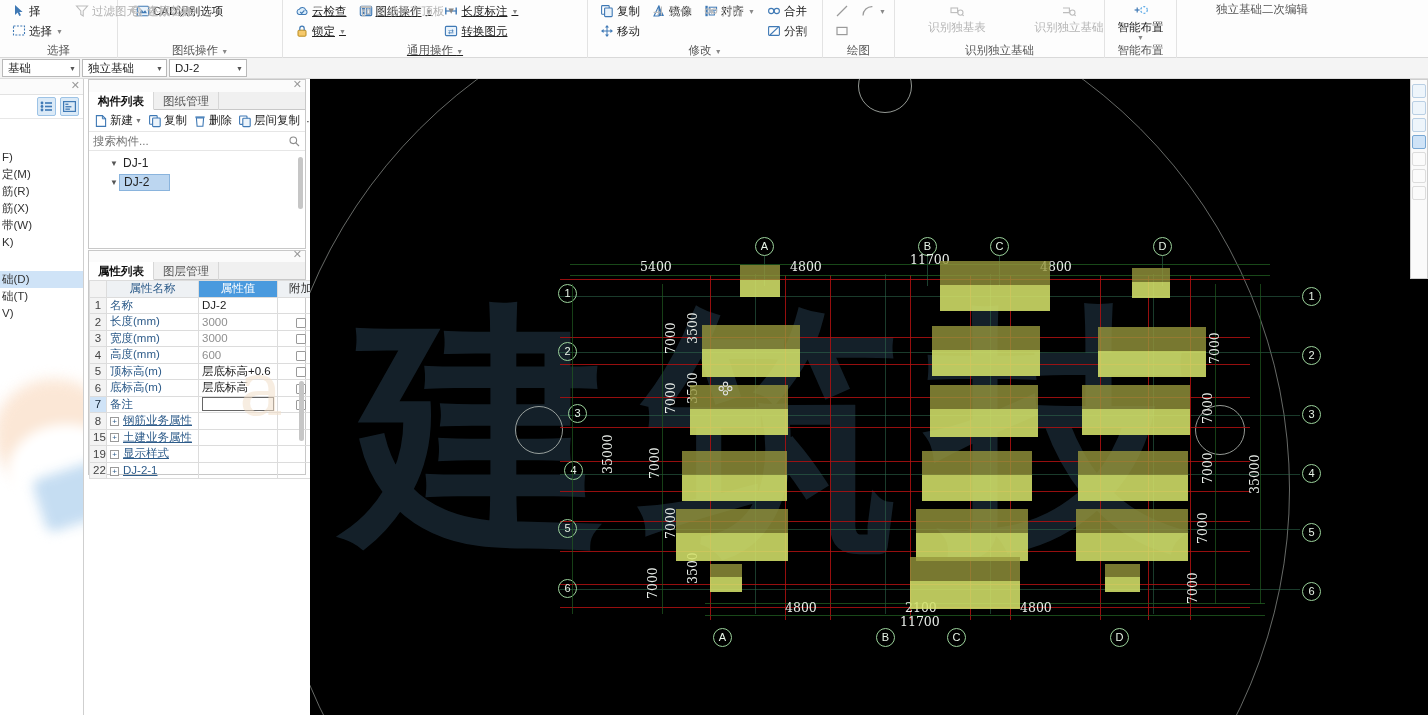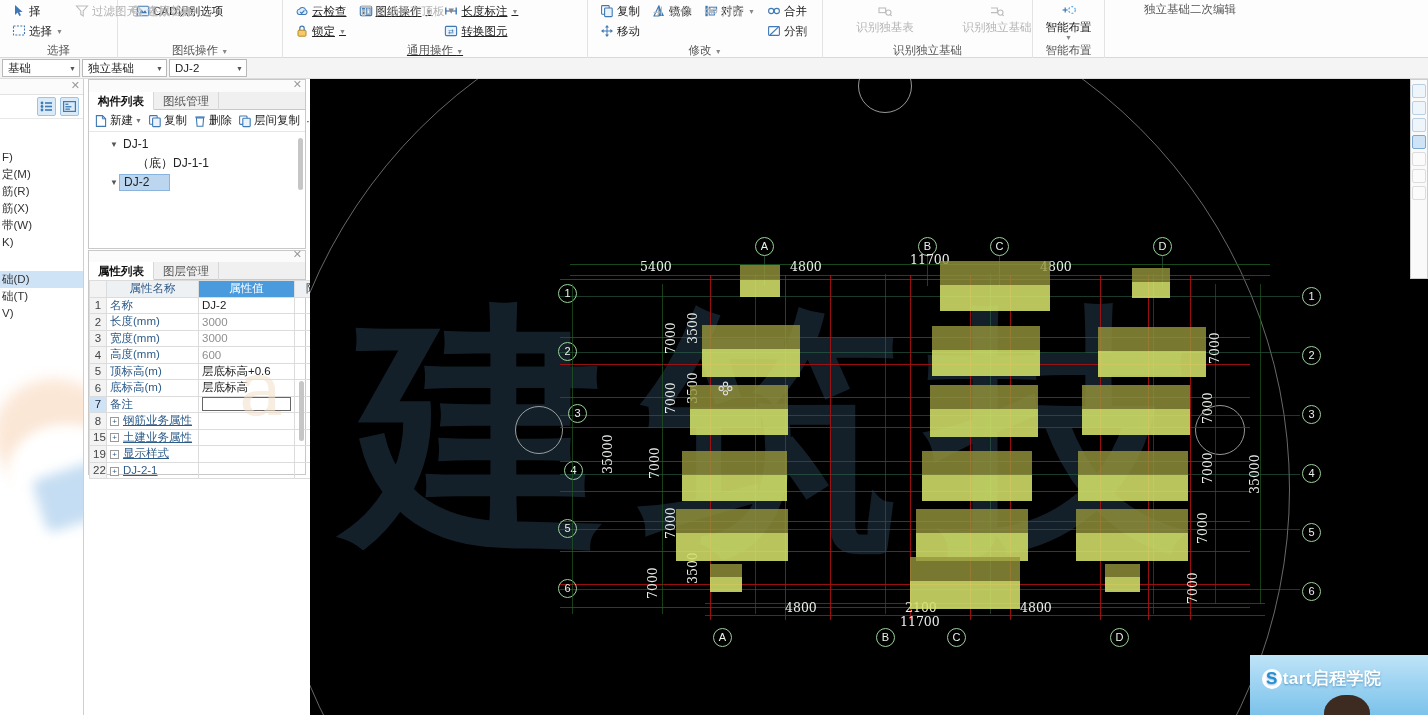--- a/index.html
+++ b/index.html
@@ -107,21 +107,21 @@
   
   .ppanel{ position:absolute; left:88px; top:250px; width:218px; height:225px;
            background:#fff; border:1px solid #c8c8c8;}
   .pp-top{ height:11px; position:relative; background:#fbfbfb;}
   .pp-x{ position:absolute; right:3px; top:-3px; font-size:11px; color:#999;}
   table.props{ width:100%; border-collapse:collapse; table-layout:fixed;}
   table.props td{ border:1px solid #dcdcdc; height:16.5px; font-size:11.5px;
                   padding:0 3px; overflow:hidden; white-space:nowrap;}
   .c-idx{ width:17px; text-align:center; background:#f3f3f3; color:#444; font-size:11px;}
   .c-name{ width:92px; color:#2e5c8a;margin-left:20px;}
-  .c-val{ width:96px; }
+  .c-val{ width:79px; }
   .c-att{ width:46px; text-align:center;}
   thead td{ background:#eef1f4; color:#333; text-align:center; font-weight:normal;}
   thead td.hl{ background:#4a9ade; color:#fff;}
   tr.selrow .c-idx{ background:#cfe3f7; color:#123; }
   .valgray{ color:#8f8f8f; }
   .chk{ width:10px; height:10px; border:1px solid #9a9a9a; background:#fff;
         display:inline-block; border-radius:1px; vertical-align:middle;}
   .plus{ display:inline-block; width:9px; height:9px; border:1px solid #9a9a9a;
          font-size:8px; line-height:7px; text-align:center; margin-right:4px;
          background:#fff; vertical-align:middle;}
@@ -411,20 +411,51 @@
                     <rect x="1.6" y="2.6" width="10.8" height="8.8" rx="0.8" fill="none" stroke="#3f79b5" stroke-width="1.1"></rect>
                     <line x1="3" y1="11" x2="11.6" y2="2.8" stroke="#3f79b5" stroke-width="1.1"></line>
                   </svg>
                 </span>
                 <span class="lbl">分割</span>
               </div>
             </div>
           </div>
           <div class="rib-title">修改 <span class="car">▼</span></div>
         </div>
+        <div class="rib-group" style="width: 72px;">
+          <div class="rib-rows">
+            <div class="rib-col">
+              <div class="rib-item">
+                <span class="ic">
+                  <svg width="14" height="14" viewBox="0 0 14 14">
+                    <line x1="2" y1="12" x2="12" y2="2" stroke="#9a9a9a" stroke-width="1.2"></line>
+                  </svg>
+                </span>
+              </div>
+              <div class="rib-item">
+                <span class="ic">
+                  <svg width="14" height="14" viewBox="0 0 14 14">
+                    <rect x="2" y="3.4" width="10" height="7.2" fill="none" stroke="#9a9a9a" stroke-width="1.2"></rect>
+                  </svg>
+                </span>
+              </div>
+            </div>
+            <div class="rib-col">
+              <div class="rib-item">
+                <span class="ic">
+                  <svg width="14" height="14" viewBox="0 0 14 14">
+                    <path d="M2 11.4 A9 9 0 0 1 11.4 2.6" fill="none" stroke="#9a9a9a" stroke-width="1.2"></path>
+                  </svg>
+                </span>
+                <span class="car">▼</span>
+              </div>
+            </div>
+          </div>
+          <div class="rib-title">绘图</div>
+        </div>
         <div class="rib-group" style="width: 210px;">
           <div class="rib-rows">
             <div class="rib-col" style="align-items: center; padding: 0px 10px;">
               <div class="rib-big" style="width: 92px; text-align: center;">
                 <div class="bic">
                   <svg width="14" height="14" viewBox="0 0 14 14">
                     <rect x="1" y="3" width="6.6" height="4.6" fill="none" stroke="#bdbdbd" stroke-width="1.1"></rect>
                     <circle cx="10.4" cy="7.6" r="2.6" fill="none" stroke="#bdbdbd" stroke-width="1.1"></circle>
                     <line x1="12.3" y1="9.6" x2="13.6" y2="11" stroke="#bdbdbd" stroke-width="1.1"></line>
                   </svg>
@@ -573,28 +604,34 @@
               <rect x="1.6" y="2" width="7.4" height="8.4" rx="0.8" fill="#fff" stroke="#3f79b5" stroke-width="1.1"></rect>
               <rect x="4.8" y="4.2" width="7.4" height="8.4" rx="0.8" fill="#eaf3fb" stroke="#3f79b5" stroke-width="1.1"></rect>
             </svg>
           </span>
           <span>层间复制</span>
         </div>
         <div class="ctool">
           <span>··</span>
         </div>
       </div>
+    <div class="cp-search">
+      <input id="cp-search-input" placeholder="搜索构件..." style="">
+      <span class="mag">
+        <svg width="11" height="11" viewBox="0 0 11 11">
+            <circle cx="4.3" cy="4.3" r="3.3" fill="none" stroke="#8b8b8b" stroke-width="1.1"></circle>
+            <line x1="6.8" y1="6.8" x2="10" y2="10" stroke="#8b8b8b" stroke-width="1.1"></line>
+          </svg>
+      </span>
+    </div>
     <div class="tree" id="cp-tree">
       <div class="tscroll"></div>
     <div class="tnode ind1">
           <span class="arr">▼</span>
           <span class="tx">DJ-1</span>
-        </div>
-        <div class="tnode ind2">
-          <span class="tx">（底）DJ-1-1</span>
         </div>
         <div class="tnode sel ind1">
           <span class="arr">▼</span>
           <span class="tx">DJ-2</span>
         </div>
       </div>
   </div>
 
   <div class="ppanel">
     <div class="wm-p">a</div>
@@ -863,26 +900,20 @@
       <svg width="15" height="15" viewBox="0 0 15 15">
         <g fill="none" stroke="#ddd" stroke-width="1.1">
           <circle cx="7.5" cy="3.2" r="2.1"></circle>
             <circle cx="7.5" cy="11.8" r="2.1"></circle>
           <circle cx="3.2" cy="7.5" r="2.1"></circle>
             <circle cx="11.8" cy="7.5" r="2.1"></circle>
           </g>
         </svg>
     </div>
 
-    <div class="wmlogo">
-      <div class="face"></div>
-      <div class="txt">
-        <span class="s">S</span><span>tart启程学院</span>
-      </div>
-    </div>
   </div>
 
   <div class="rstrip">
     <div class="rsbtn"></div>
     <div class="rsbtn"></div>
     <div class="rsbtn"></div>
     <div class="rsbtn on"></div>
     <div class="rsbtn pale"></div>
     <div class="rsbtn pale"></div>
     <div class="rsbtn pale"></div>

